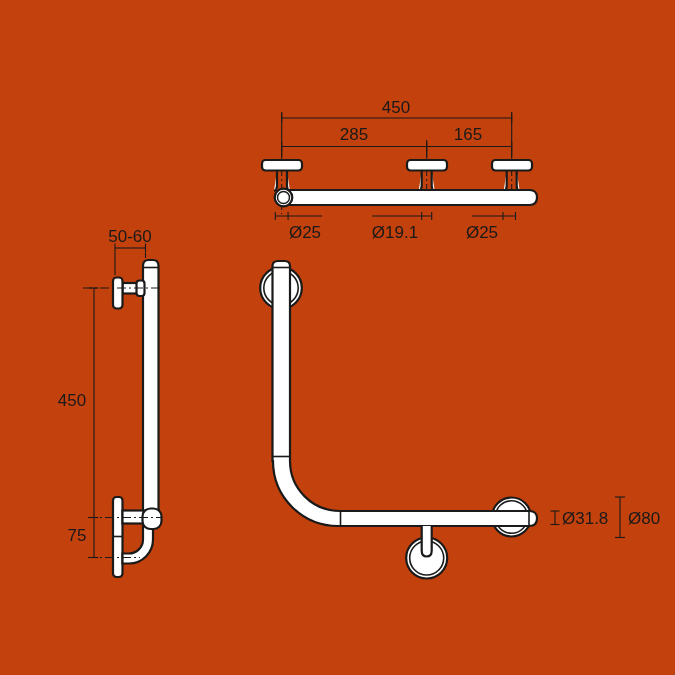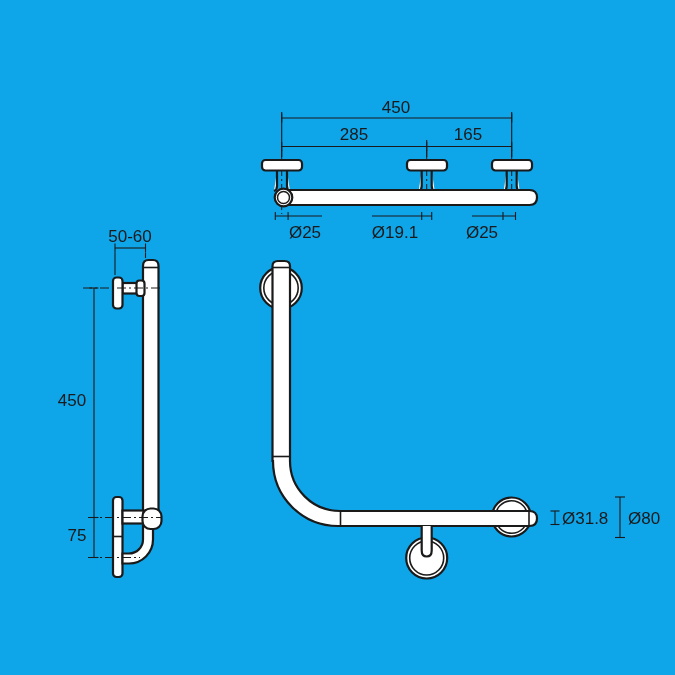--- a/index.html
+++ b/index.html
@@ -1,19 +1,19 @@
 <!DOCTYPE html>
 <html><head>
 <meta charset="utf-8">
 <style>
   html,body{margin:0;padding:0;background:#ffffff;}
   .canvas{
     position:relative;
     width:675px;height:675px;
-    background:#0ea5e9;
+    background:#c2410c;
     font-family:"Liberation Sans", sans-serif;
     overflow:hidden;
   }
   svg text{
     font-family:"Liberation Sans", sans-serif;
     font-size:17px;
     fill:#1a1a1a;
   }
 </style>
 </head>

